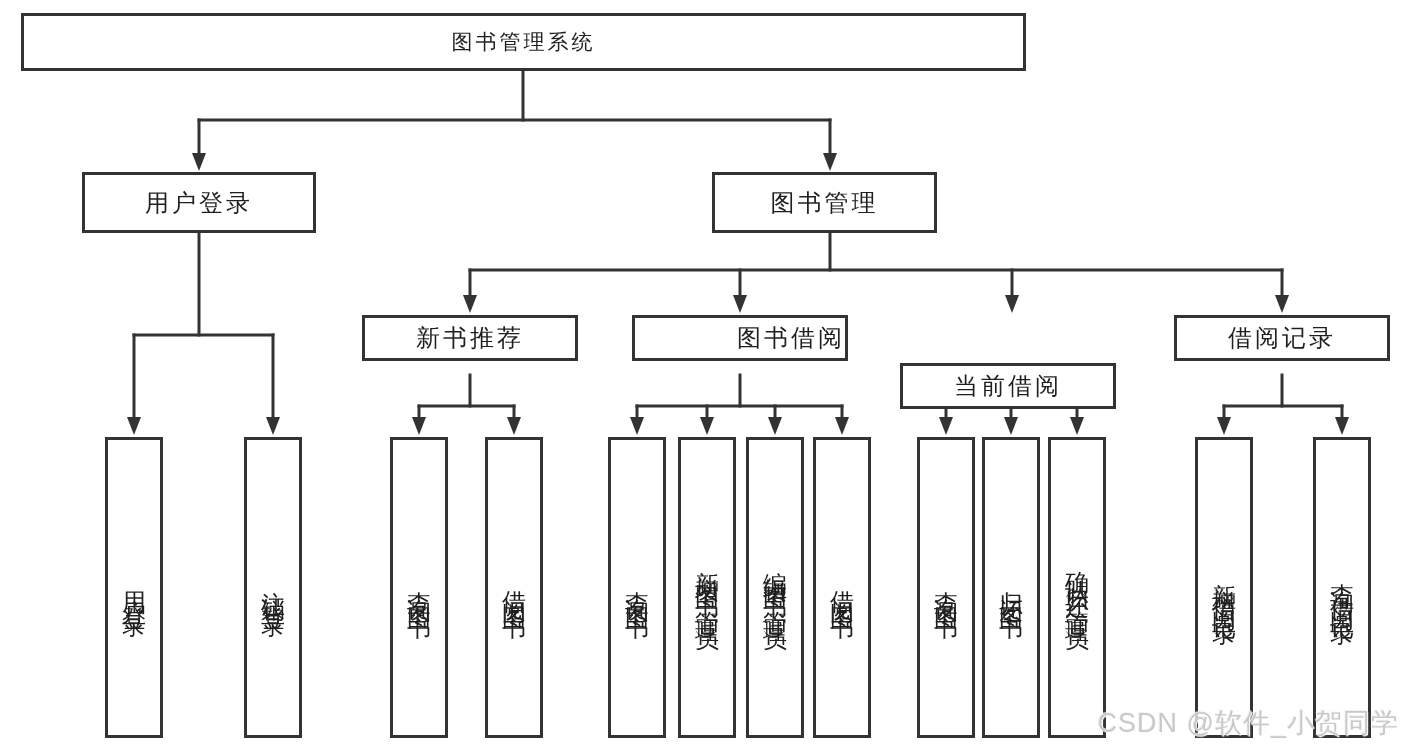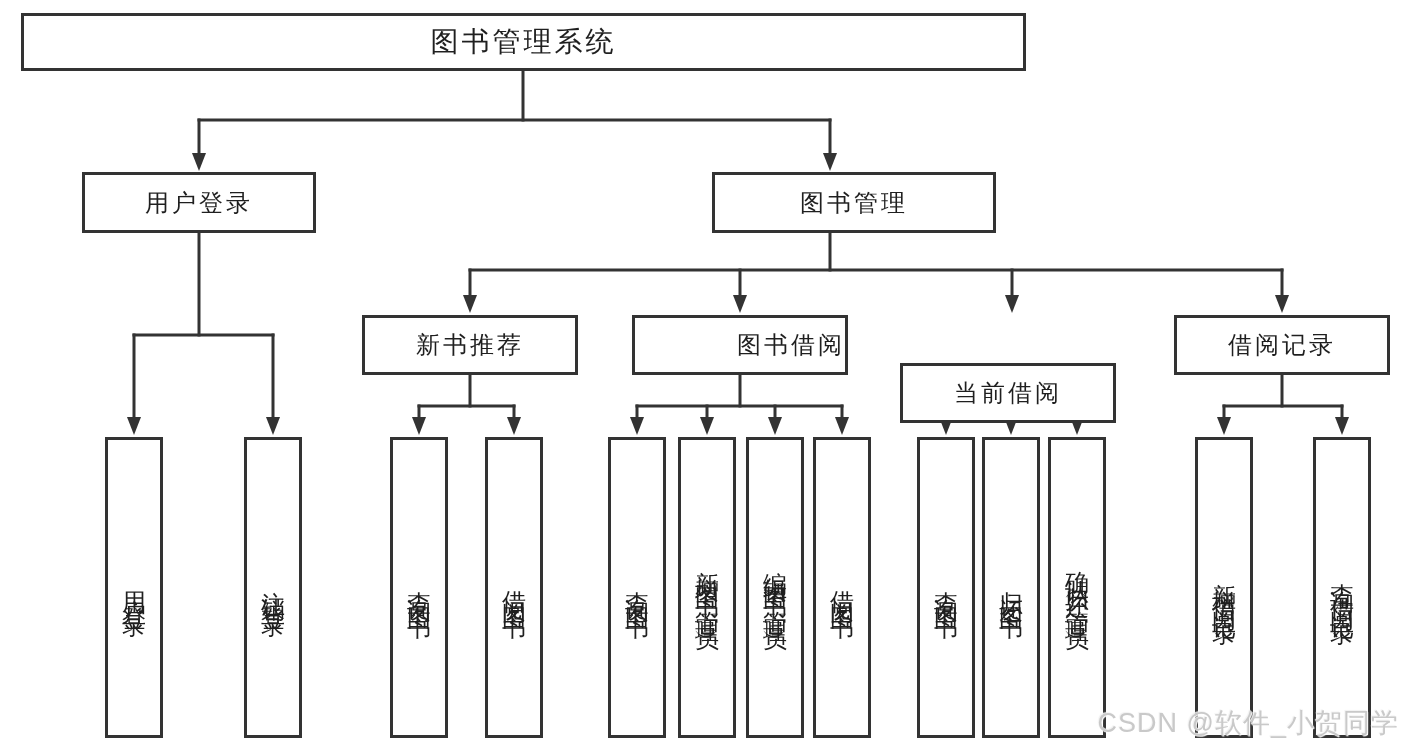--- a/index.html
+++ b/index.html
@@ -30,29 +30,29 @@
     align-items: center;
     justify-content: center;
     color: #1f1f1f;
     z-index: 2;
   }
   .h-label {
     font-size: 24px;
     letter-spacing: 3px;
     white-space: nowrap;
   }
-  .root-box .h-label { font-size: 28px; }
+  .root-box .h-label { font-size: 21px; }
   .v-label {
     writing-mode: vertical-rl;
     font-size: 24px;
     letter-spacing: 8px;
     line-height: 1;
   }
   .leaf { width: 58px; height: 301px; top: 437px; }
-  .section-box { width: 216px; height: 60px; top: 315px; }
+  .section-box { width: 216px; height: 46px; top: 315px; }
   #watermark {
     position: absolute;
     right: 6px;
     bottom: 6px;
     z-index: 3;
     font-size: 27px;
     color: #c9c9c9;
     text-shadow: 1px 1px 1px #ffffff, -1px -1px 1px #f2f2f2;
     white-space: nowrap;
     letter-spacing: 1px;
@@ -129,21 +129,21 @@
     </g>
   </svg>
 
   <div class="box root-box" style="left:21px; top:13px; width:1005px; height:58px;">
     <span class="h-label">图书管理系统</span>
   </div>
 
   <div class="box" style="left:82px; top:172px; width:234px; height:61px;">
     <span class="h-label">用户登录</span>
   </div>
-  <div class="box" style="left:712px; top:172px; width:284px; height:61px;">
+  <div class="box" style="left:712px; top:172px; width:225px; height:61px;">
     <span class="h-label">图书管理</span>
   </div>
 
   <div class="box section-box" style="left:362px;">
     <span class="h-label">新书推荐</span>
   </div>
   <div class="box section-box" style="left:632px;justify-content:flex-end;">
     <span class="h-label">图书借阅</span>
   </div>
   <div class="box section-box" style="left:900px;margin-top:48px;">

